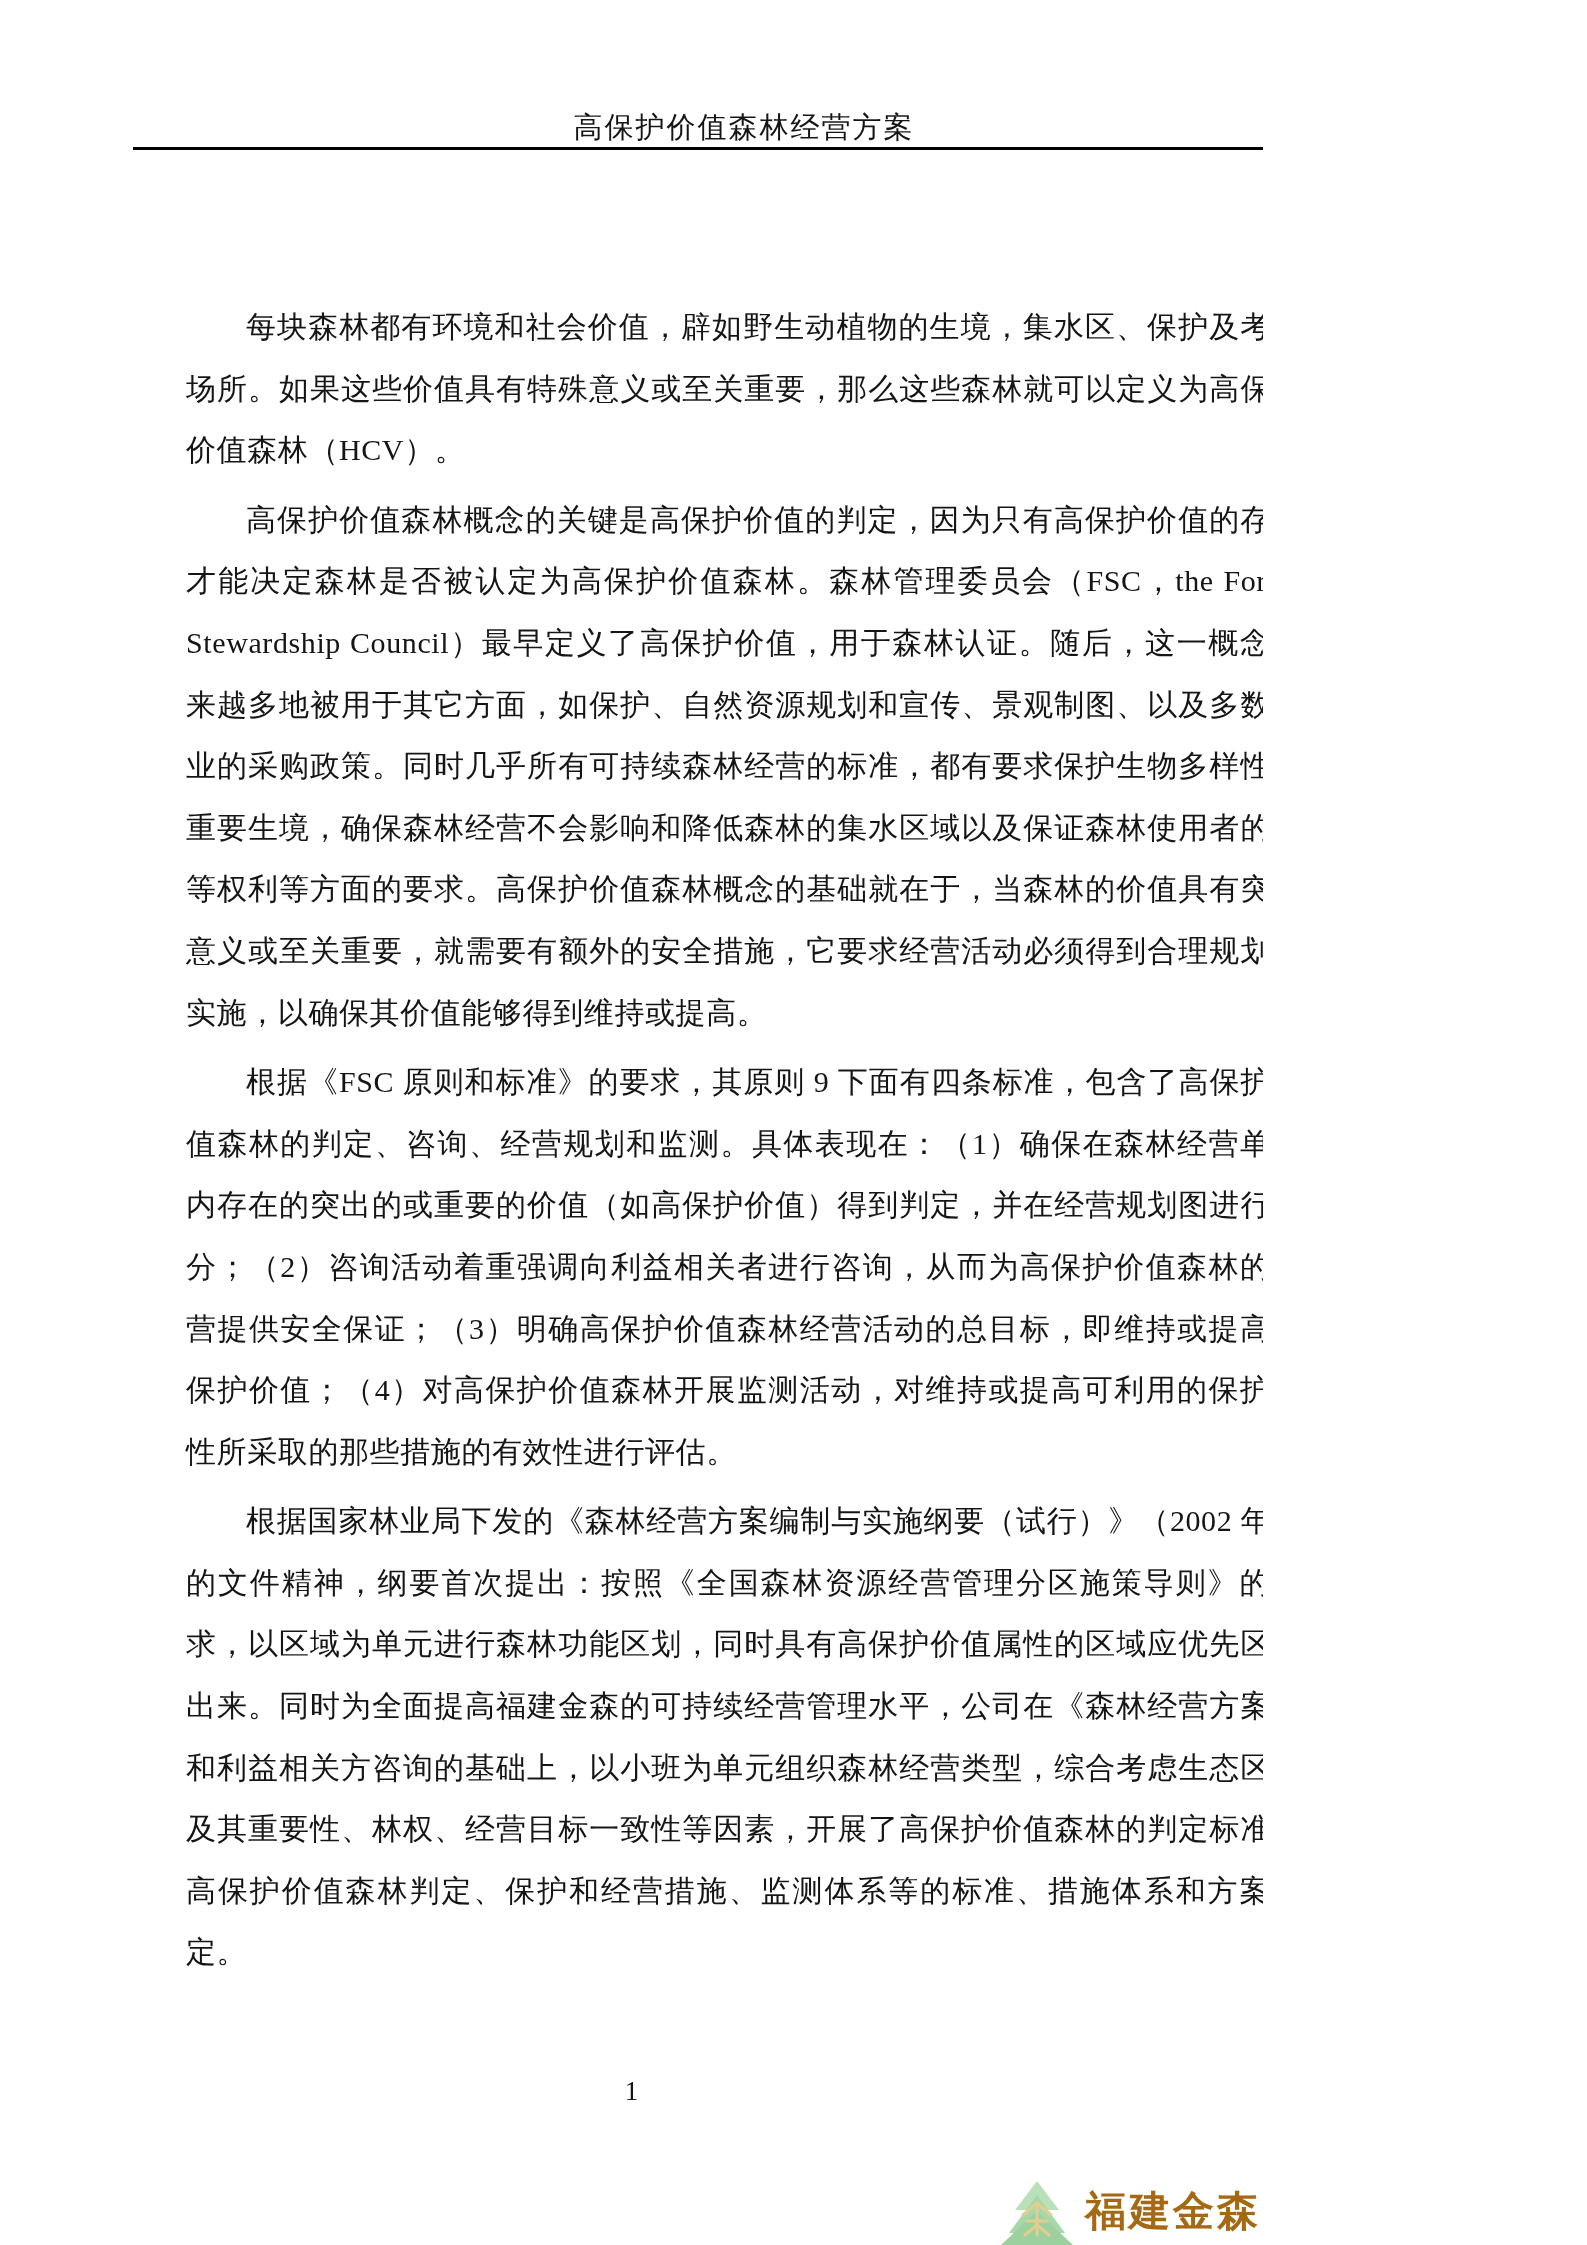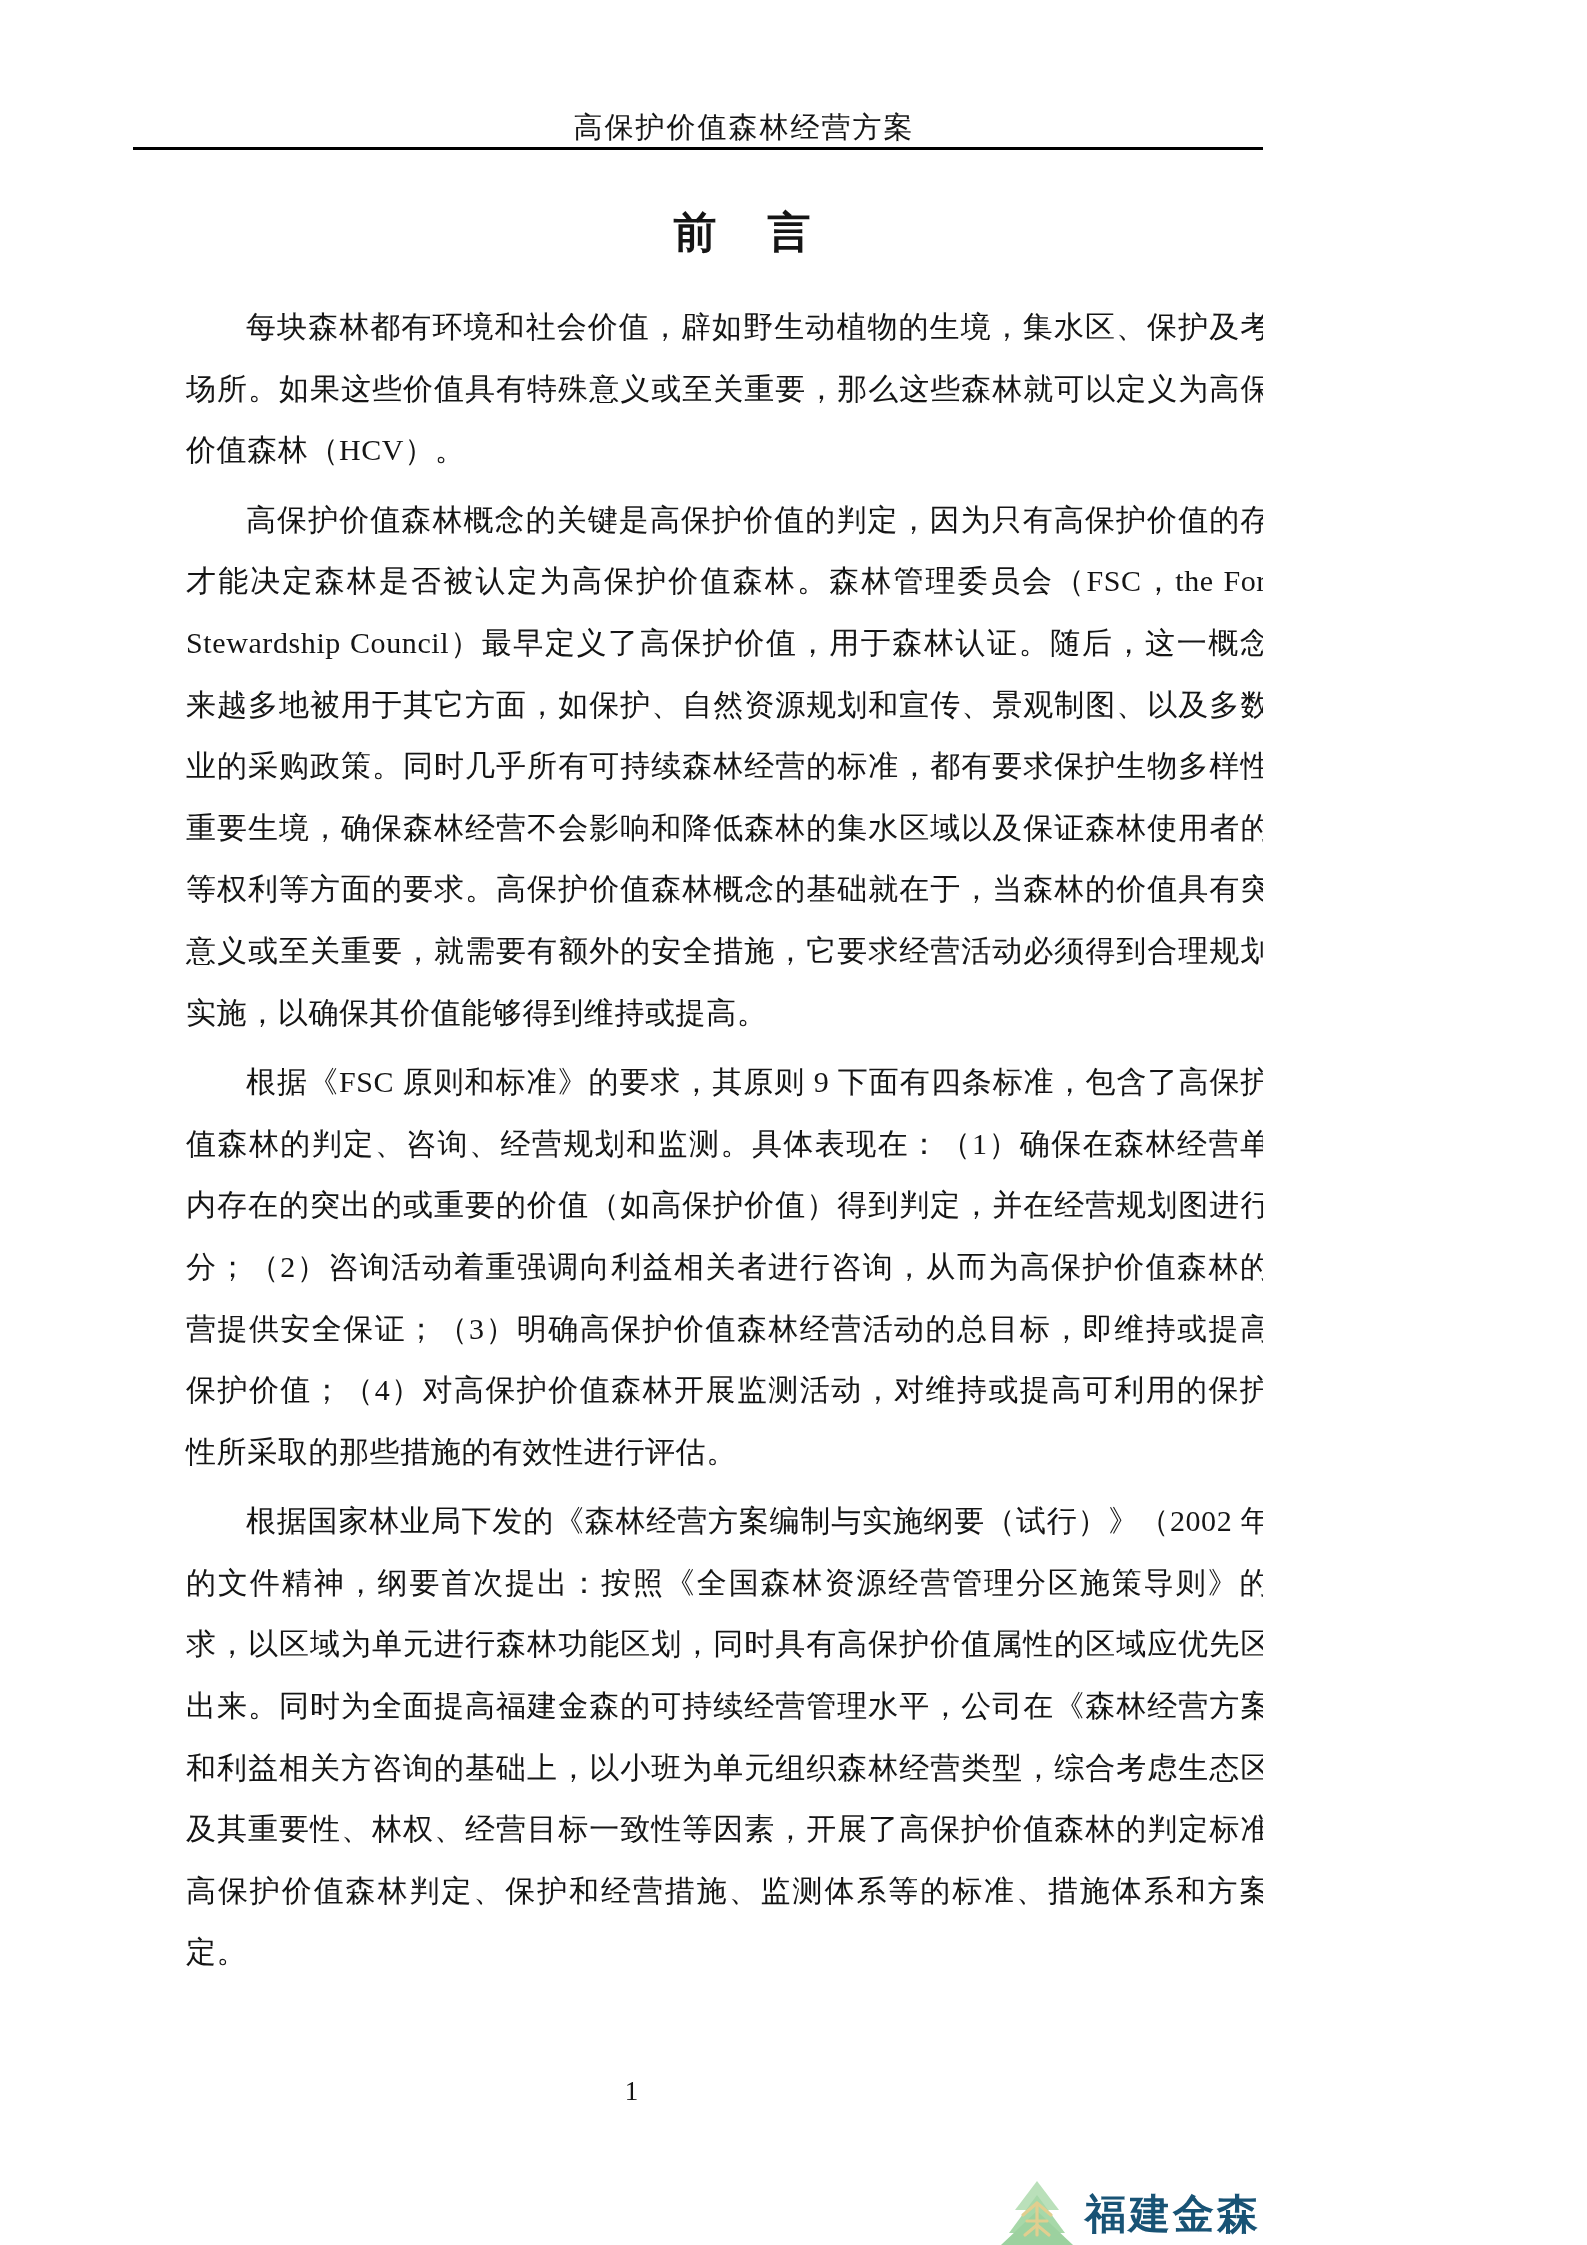--- a/index.html
+++ b/index.html
@@ -50,39 +50,38 @@
   .logo {
     position: absolute;
     right: 2px; bottom: 0;
     display: flex;
     align-items: flex-end;
     gap: 12px;
     opacity: 0.95;
   }
   .logo-tree { display: block; }
   .logo-text {
-    font-family: Liberation Serif, serif;
+    font-family: Liberation Mono, monospace;
     font-weight: bold;
     font-size: 41px;
-    color: #0c4a6e;
+    color: #a16207;
     letter-spacing: 3px;
     line-height: 1;
     padding-bottom: 10px;
     white-space: nowrap;
   }
 </style>
 </head>
 <body>
 
 <div class="page">
 
   <div class="header-text">高保护价值森林经营方案</div>
   <div class="header-rule"></div>
 
-  <div class="doc-title">前　言</div>
 
   <div class="body-text">
     <p>每块森林都有环境和社会价值，辟如野生动植物的生境，集水区、保护及考古场所。如果这些价值具有特殊意义或至关重要，那么这些森林就可以定义为高保护价值森林（HCV）。</p>
     <p>高保护价值森林概念的关键是高保护价值的判定，因为只有高保护价值的存在才能决定森林是否被认定为高保护价值森林。森林管理委员会（FSC，the Forest Stewardship Council）最早定义了高保护价值，用于森林认证。随后，这一概念越来越多地被用于其它方面，如保护、自然资源规划和宣传、景观制图、以及多数企业的采购政策。同时几乎所有可持续森林经营的标准，都有要求保护生物多样性和重要生境，确保森林经营不会影响和降低森林的集水区域以及保证森林使用者的平等权利等方面的要求。高保护价值森林概念的基础就在于，当森林的价值具有突出意义或至关重要，就需要有额外的安全措施，它要求经营活动必须得到合理规划和实施，以确保其价值能够得到维持或提高。</p>
     <p>根据《FSC 原则和标准》的要求，其原则 9 下面有四条标准，包含了高保护价值森林的判定、咨询、经营规划和监测。具体表现在：（1）确保在森林经营单位内存在的突出的或重要的价值（如高保护价值）得到判定，并在经营规划图进行划分；（2）咨询活动着重强调向利益相关者进行咨询，从而为高保护价值森林的经营提供安全保证；（3）明确高保护价值森林经营活动的总目标，即维持或提高高保护价值；（4）对高保护价值森林开展监测活动，对维持或提高可利用的保护属性所采取的那些措施的有效性进行评估。</p>
     <p>根据国家林业局下发的《森林经营方案编制与实施纲要（试行）》（2002 年）的文件精神，纲要首次提出：按照《全国森林资源经营管理分区施策导则》的要求，以区域为单元进行森林功能区划，同时具有高保护价值属性的区域应优先区划出来。同时为全面提高福建金森的可持续经营管理水平，公司在《森林经营方案》和利益相关方咨询的基础上，以小班为单元组织森林经营类型，综合考虑生态区位及其重要性、林权、经营目标一致性等因素，开展了高保护价值森林的判定标准、高保护价值森林判定、保护和经营措施、监测体系等的标准、措施体系和方案制定。</p>
   </div>
 
   <div class="page-number">1</div>
 

